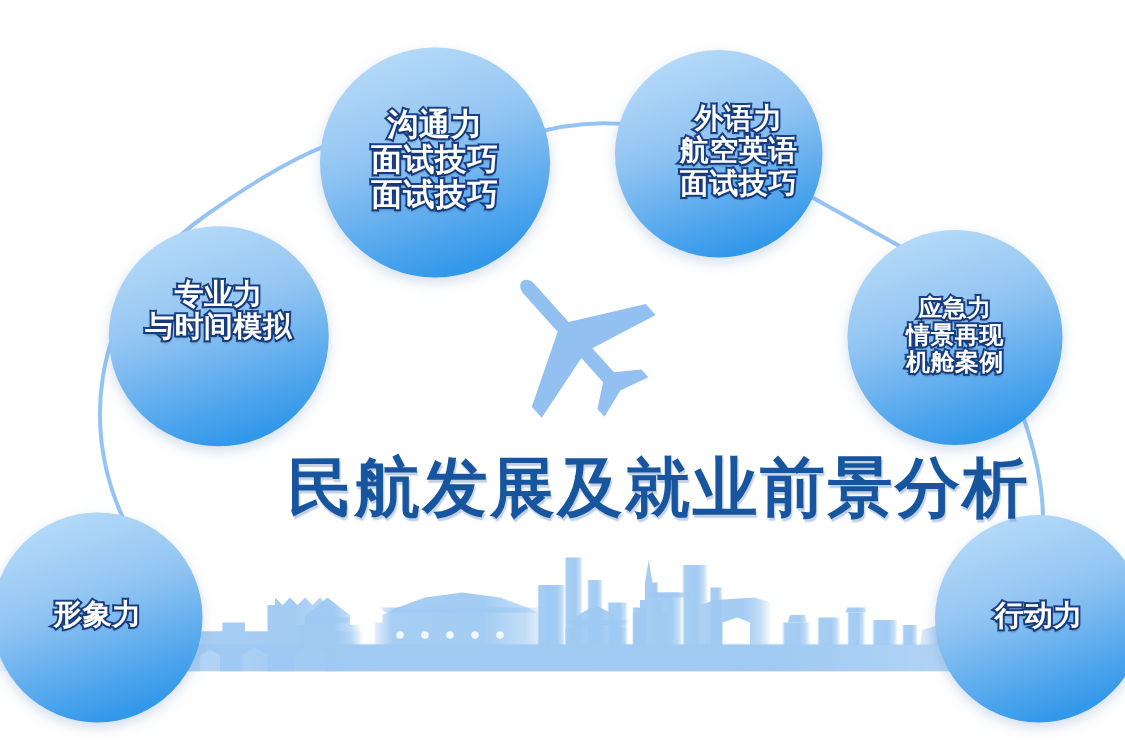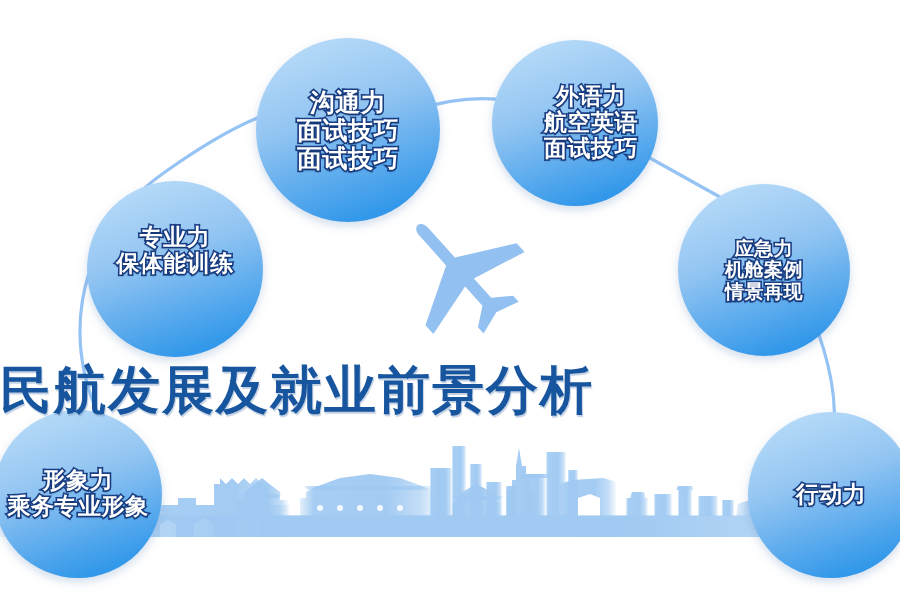--- a/index.html
+++ b/index.html
@@ -28,21 +28,21 @@
 
   
   .bubble-label {
     position: absolute;
     display: flex;
     flex-direction: column;
     align-items: center;
     justify-content: center;
     text-align: center;
     pointer-events: none;
-    font-family: Liberation Sans, sans-serif;
+    font-family: Liberation Mono, monospace;
     font-weight: bold;
     color: #ffffff;
     line-height: 1.12;
     letter-spacing: 0.5px;
     -webkit-text-stroke: 3.2px #1a3f84;
     paint-order: stroke fill;
     text-shadow:
       0 2px 2px rgba(10,40,90,0.35);
   }
   .bubble-label .ln {
@@ -57,21 +57,21 @@
   .b4 { left: 678px; top: 184px; width: 172px; height: 172px; font-size: 19px; }
   .b5 { left: -6px;  top: 410px; width: 168px; height: 168px; font-size: 23px; }
   .b6 { left: 748px; top: 412px; width: 166px; height: 166px; font-size: 23px; }
 
   
   #main-title {
     position: absolute;
     left: 0;
     top: 356px;
     width: 824px;
-    text-align: left;
+    text-align: right;
     font-family: "DejaVu Sans", "Liberation Sans", sans-serif;
     font-weight: bold;
     font-size: 52px;
     letter-spacing: 2px;
     color: #17559f;
     text-shadow: 1px 2px 1px rgba(120,150,190,0.45);
     pointer-events: none;
     white-space: nowrap;
   }
 </style>
@@ -243,32 +243,31 @@
   </div>
 
   <div class="bubble-label b2">
     <span class="ln">外语力</span>
     <span class="ln">航空英语</span>
     <span class="ln">面试技巧</span>
   </div>
 
   <div class="bubble-label b3">
     <span class="ln">专业力</span>
-    <span class="ln">保体能训练</span>
+    <span class="ln">与时间模拟</span>
   </div>
 
   <div class="bubble-label b4">
     <span class="ln">应急力</span>
+    <span class="ln">情景再现</span>
     <span class="ln">机舱案例</span>
-    <span class="ln">情景再现</span>
   </div>
 
   <div class="bubble-label b5">
     <span class="ln">形象力</span>
-    <span class="ln">乘务专业形象</span>
   </div>
 
   <div class="bubble-label b6">
     <span class="ln">行动力</span>
   </div>
 
   <div id="main-title">民航发展及就业前景分析</div>
 
 </div>
 

